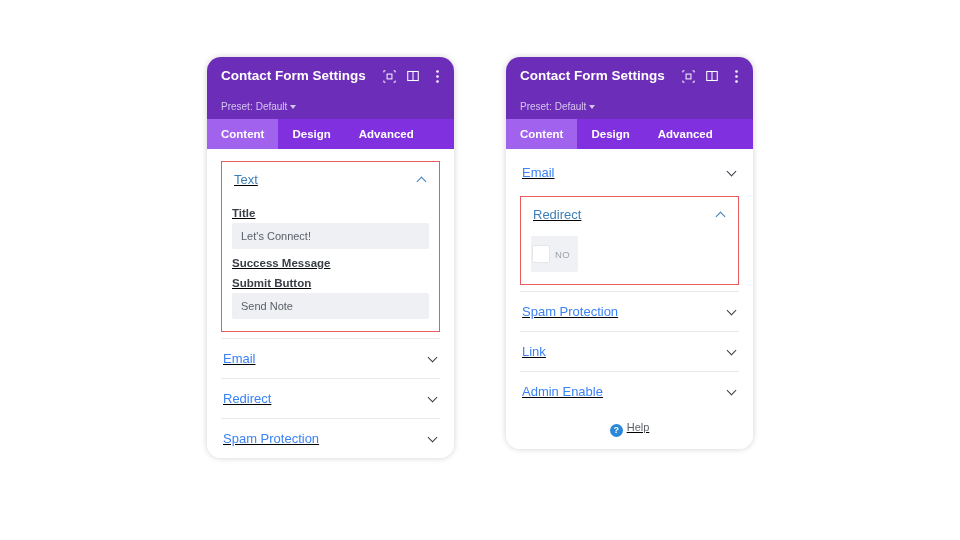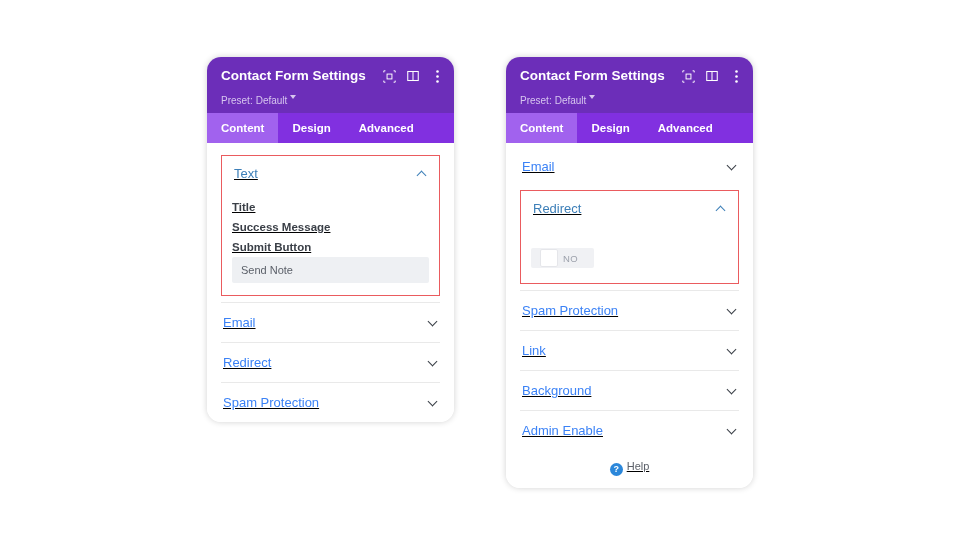--- a/index.html
+++ b/index.html
@@ -26,24 +26,25 @@
     color: #fff;
     padding: 11px 14px 7px 14px;
     position: relative;
   }
   .header-title {
     font-size: 13.5px;
     font-weight: 600;
     color: #fff;
   }
   .preset-row {
-    margin-top: 12px;
+    margin-top: 18px;
     font-size: 10px;
     color: #d7c6ef;
     display: flex;
+    align-items: center;
     gap: 3px;
   }
   .preset-caret {
     width: 0; height: 0;
     border-left: 3px solid transparent;
     border-right: 3px solid transparent;
     border-top: 4px solid #d7c6ef;
   }
   .header-icons {
     position: absolute;
@@ -132,27 +133,27 @@
     background: #eef0f3;
     border: none;
     width: 100%;
     font-size: 11px;
     padding: 7px 9px;
     color: #5a5f68;
     border-radius: 2px;
   }
 
   .toggle {
-    margin-top: 20px;
+    margin-top: 2px;
     display: inline-flex;
     align-items: center;
     background: #f0f1f4;
     border-radius: 2px;
-    height: 20px;
-    padding: 8px;
+    height: 36px;
+    padding: 0;
   }
   .toggle-knob {
     width: 18px; height: 18px;
     background: #fff;
     border: 1px solid #e5e6ea;
     border-radius: 2px;
     margin: 1px;
   }
   .toggle-label {
     font-size: 9.5px;
@@ -223,20 +224,21 @@
     <div class="tab">Advanced</div>
   </div>
 
   <div class="body">
     <div class="highlight">
       <div class="section-head">
         <span class="section-title open">Text</span>
         <span class="chevron up"></span>
       </div>
       <div class="field-label">Title</div>
+      <input class="field-input" value="Let's Connect!" style="">
       <div class="field-label">Success Message</div>
       <div class="field-label">Submit Button</div>
       <input class="field-input" value="Send Note" style="">
     </div>
 
     <div class="section">
       <div class="section-head">
         <span class="section-title">Email</span>
         <span class="chevron"></span>
       </div>
@@ -318,26 +320,20 @@
       </div>
     </div>
     <div class="section">
       <div class="section-head">
         <span class="section-title">Link</span>
         <span class="chevron"></span>
       </div>
     </div>
     <div class="section">
       <div class="section-head">
-        <span class="section-title">Background</span>
-        <span class="chevron"></span>
-      </div>
-    </div>
-    <div class="section">
-      <div class="section-head">
         <span class="section-title">Admin Enable</span>
         <span class="chevron"></span>
       </div>
     </div>
 
     <div class="help-row">
       <span class="qmark">?</span><span>Help</span>
     </div>
   </div>
 </div>

